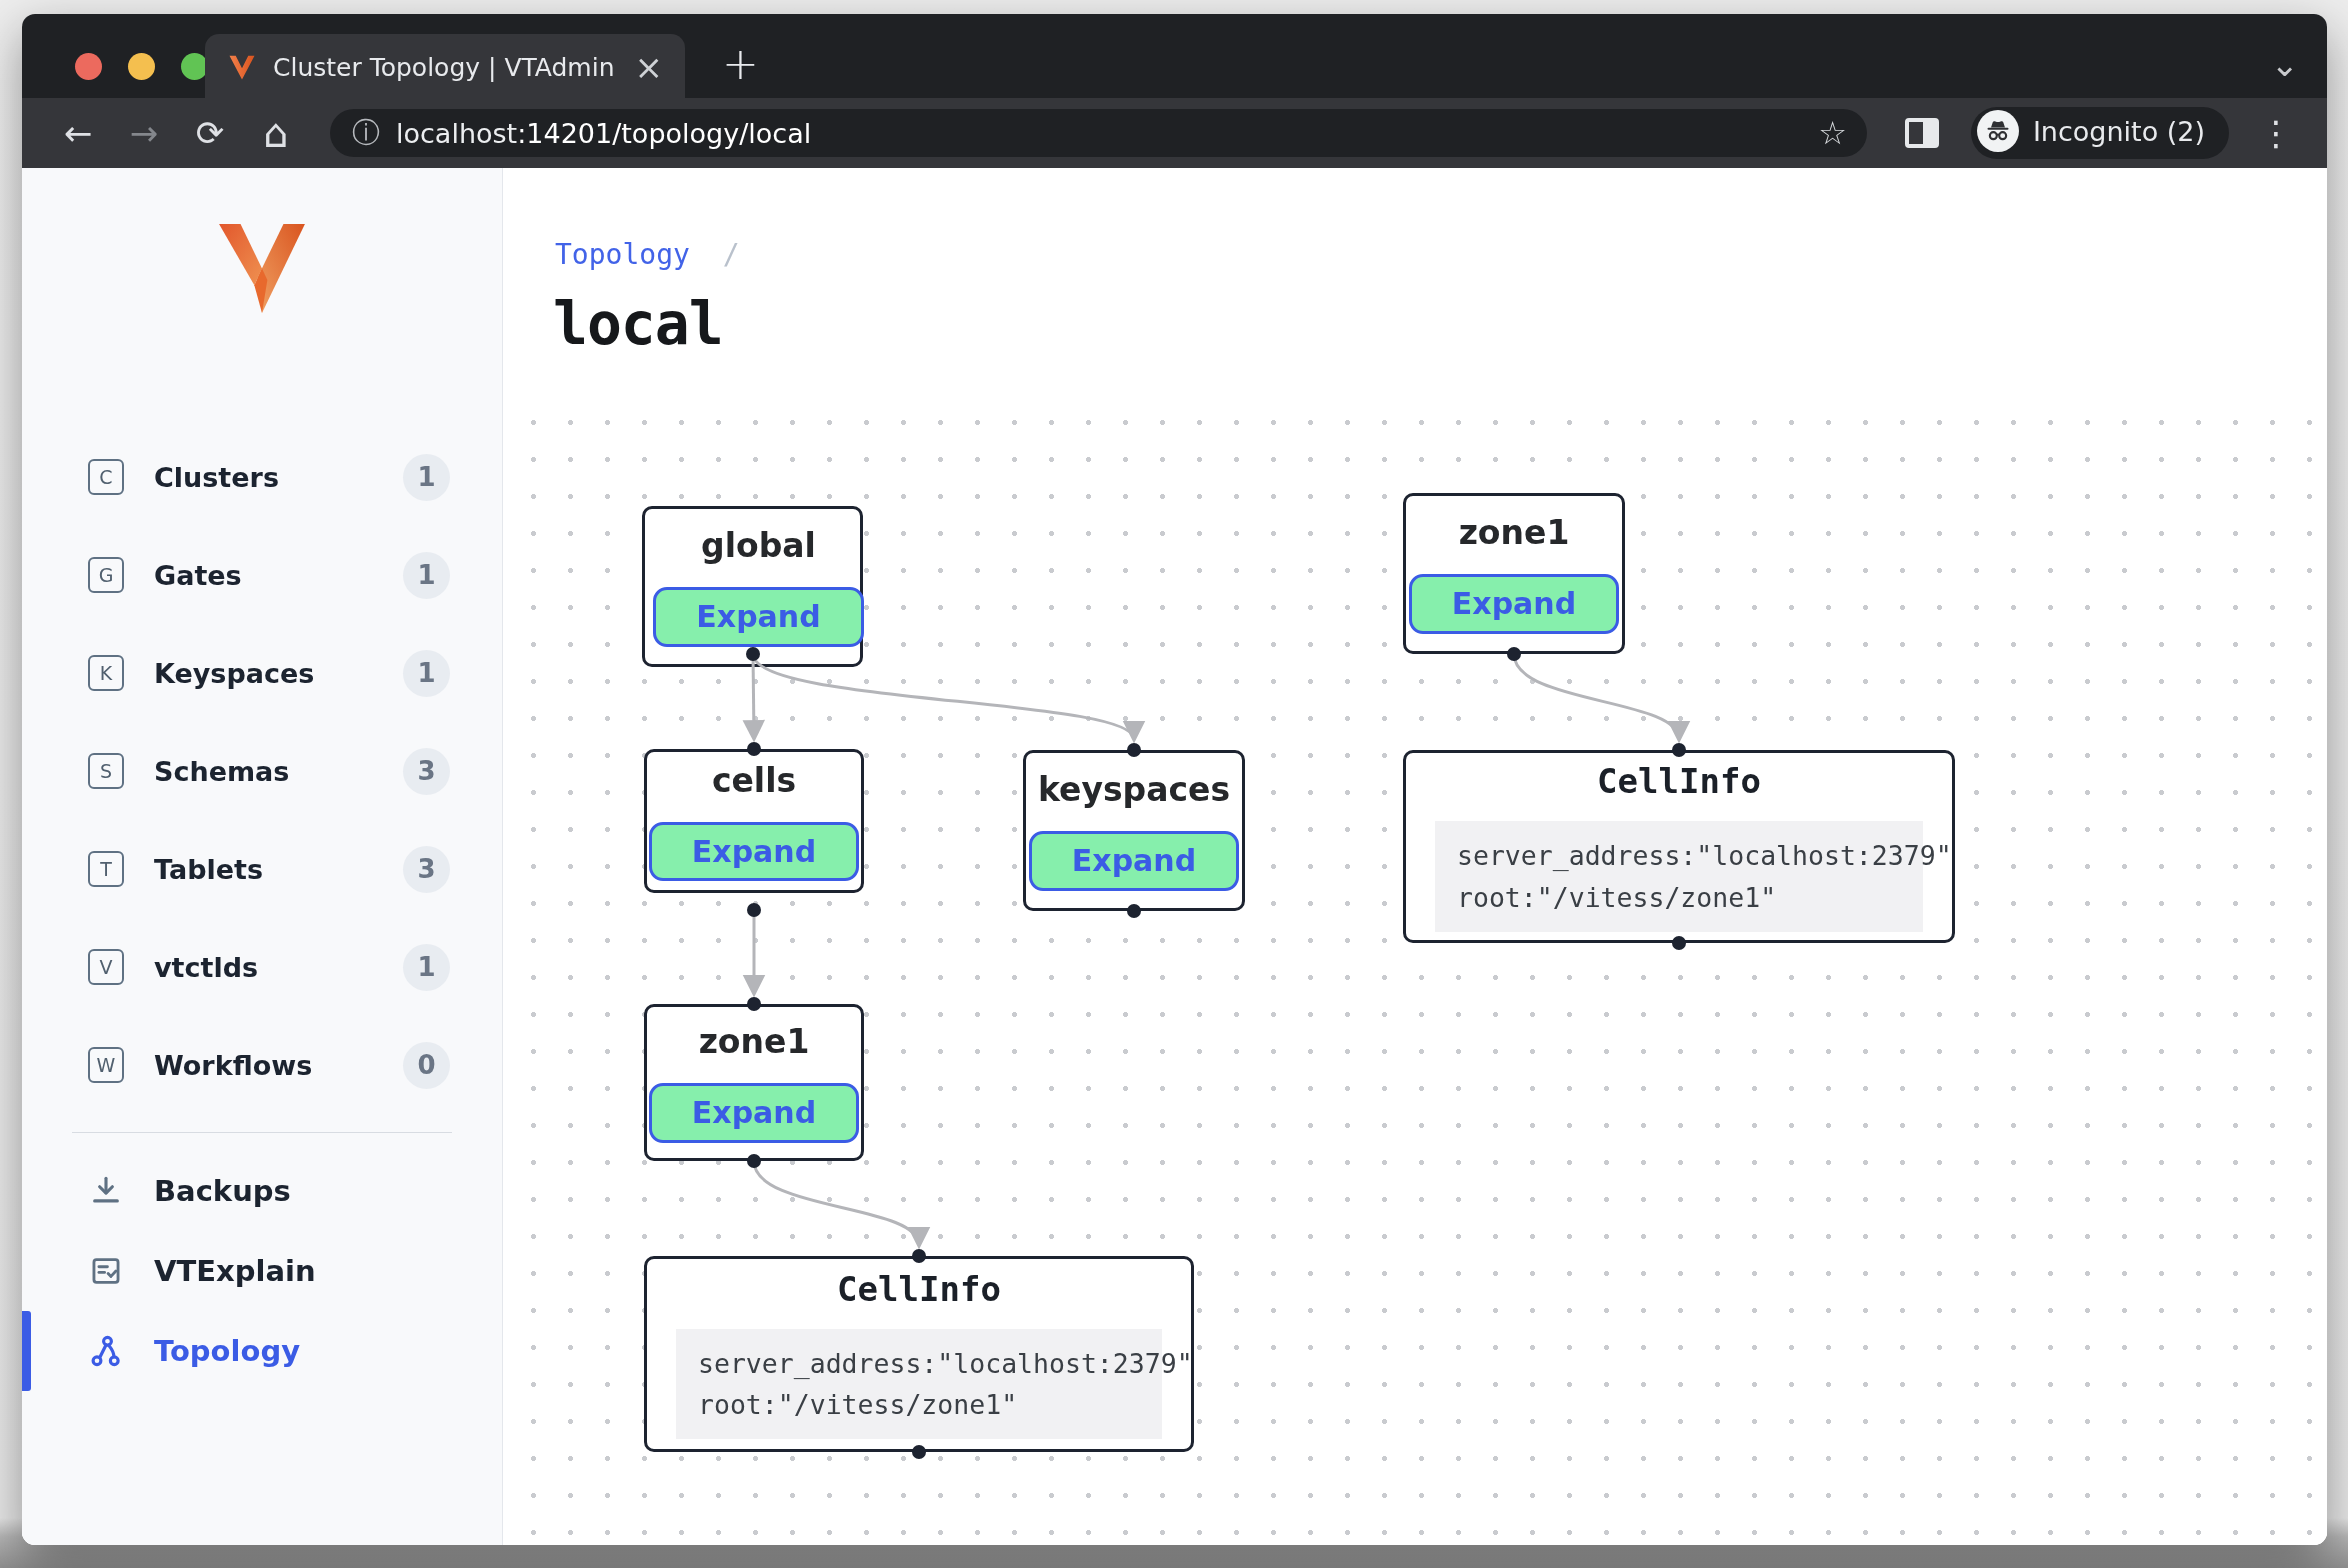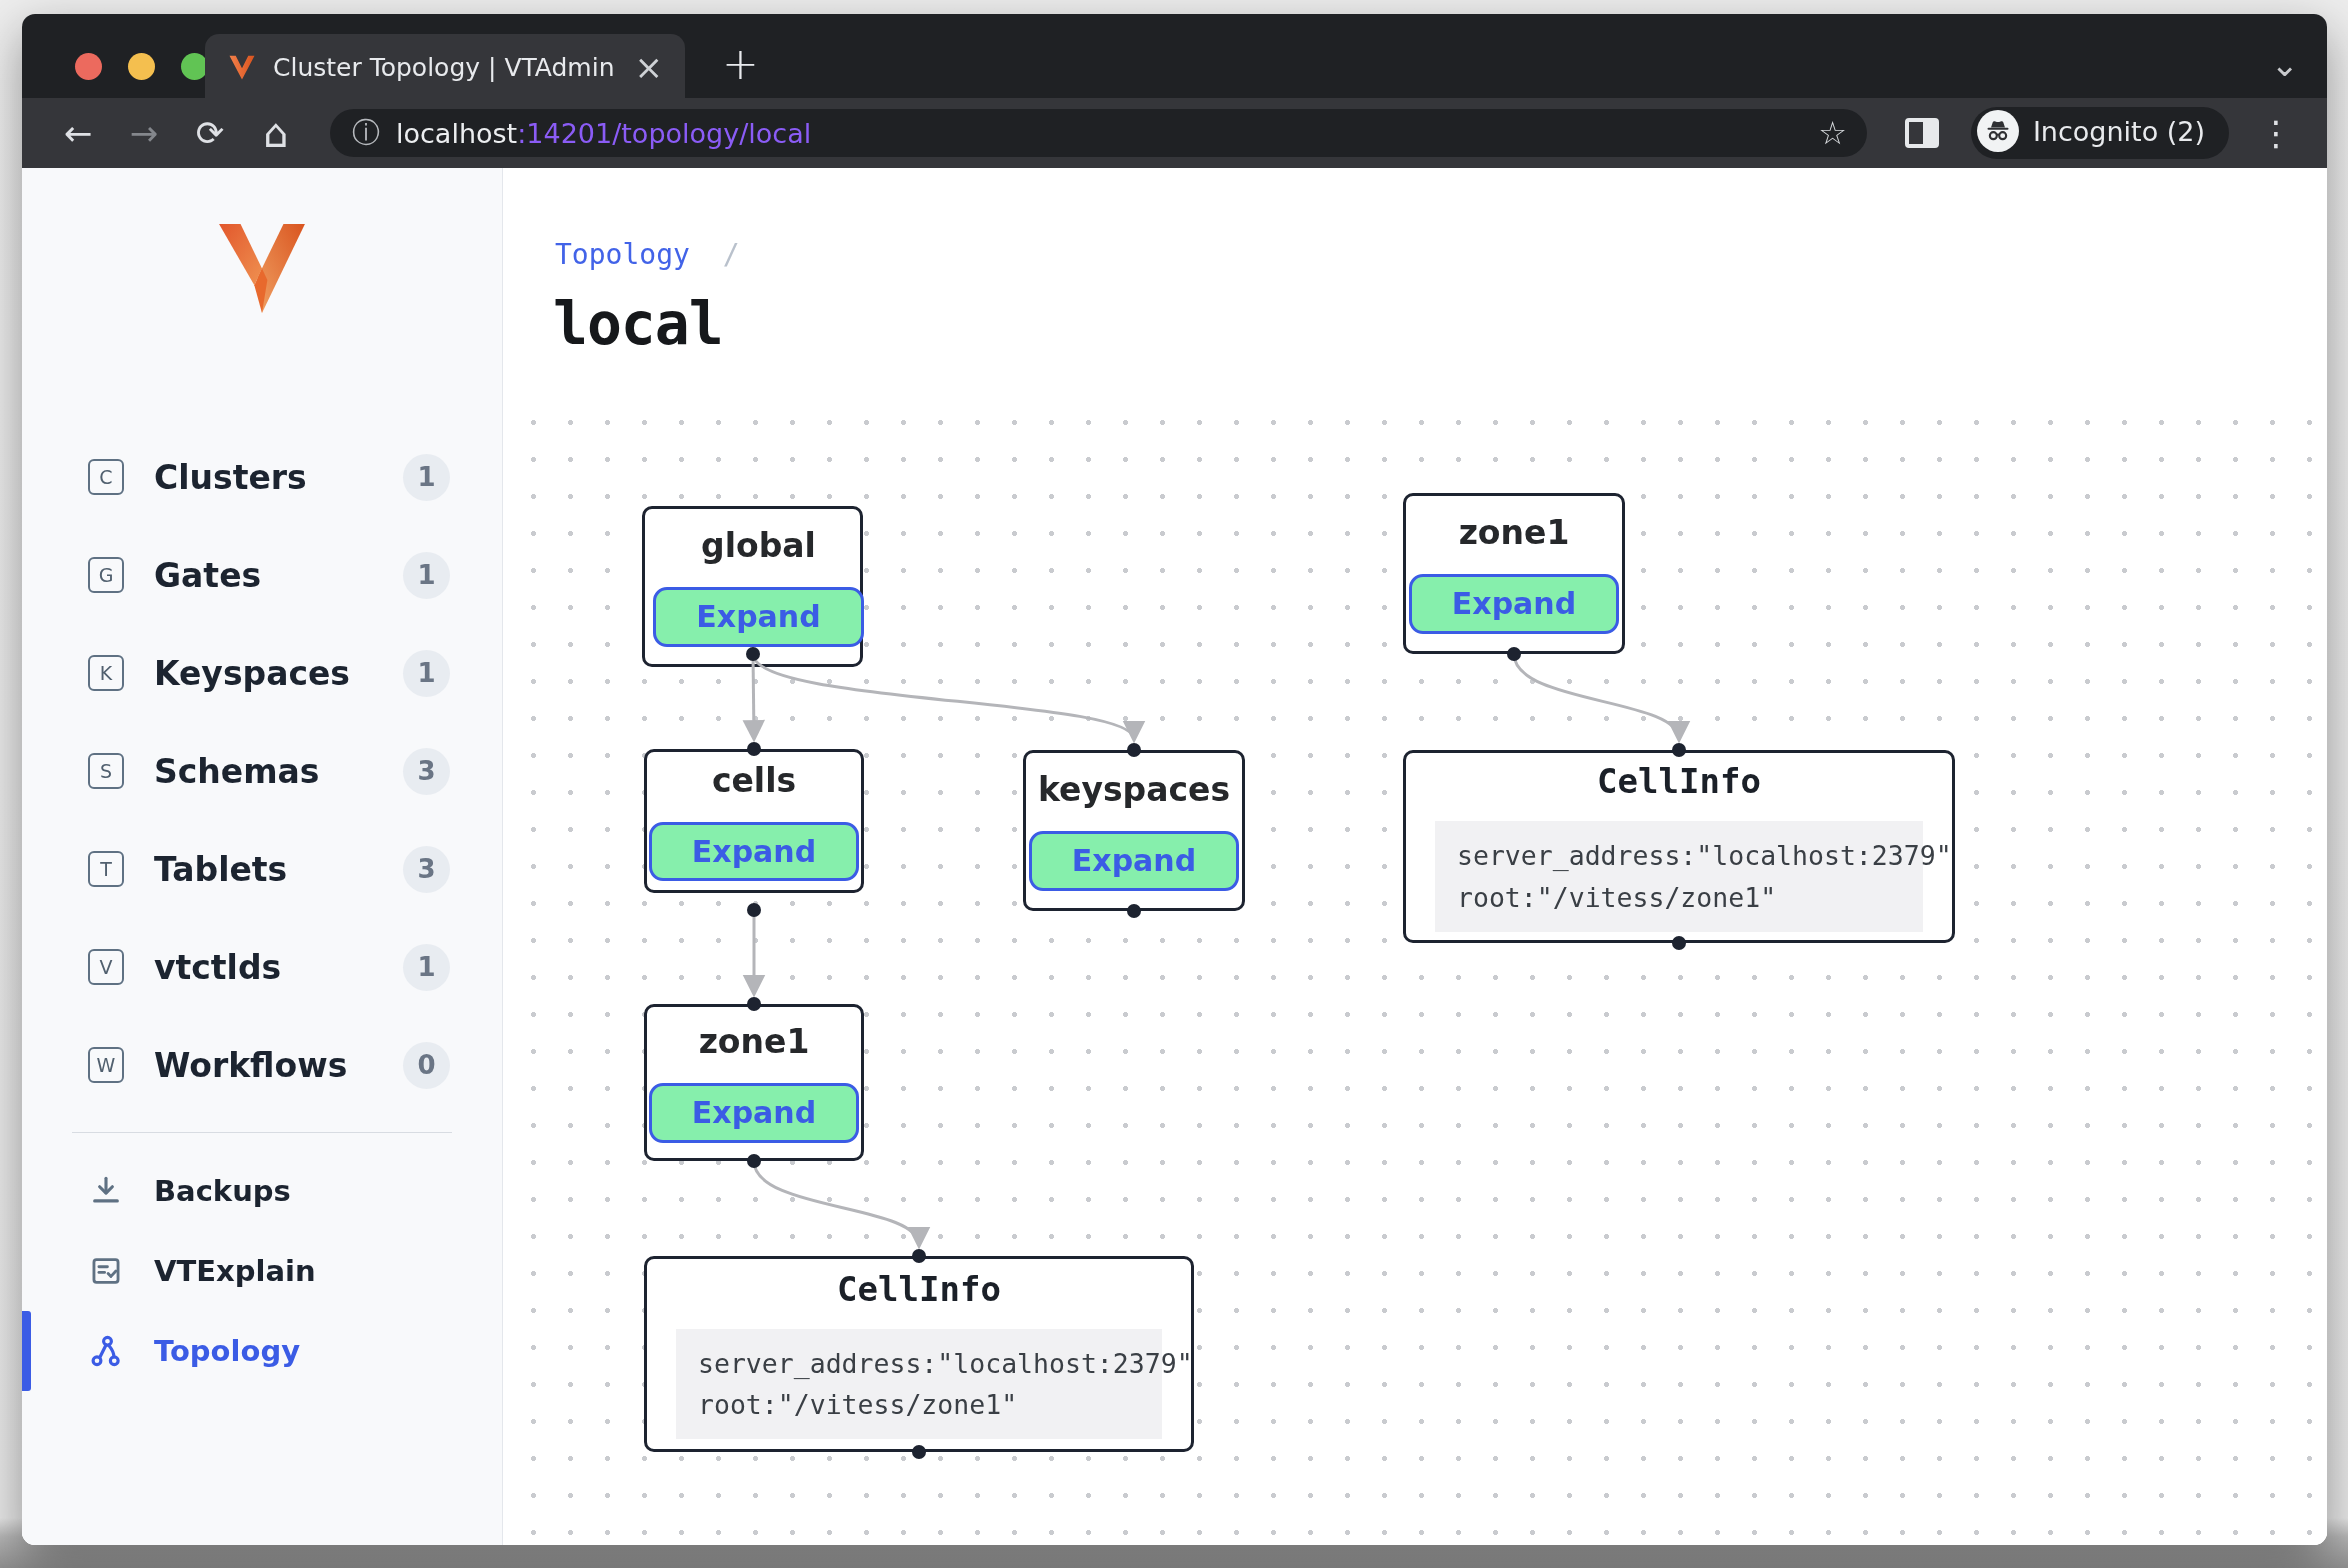--- a/index.html
+++ b/index.html
@@ -38,21 +38,21 @@
            color:#dfe1e5; font-size:34px; border-radius:50%; flex:0 0 auto; }
   .nav-ic.disabled{ color:#84878c; }
   .nav-ic.home{ font-size:40px; }
   .omnibox{
     flex:1; height:48px; margin:0 14px 0 16px; background:#1f2124; border-radius:24px;
     display:flex; align-items:center; padding:0 20px 0 22px; gap:16px; min-width:0;
   }
   .omni-info{ color:#b6b9bd; font-size:28px; flex:0 0 auto; }
   .url{ font-size:27px; white-space:nowrap; overflow:hidden; flex:1; }
   .url .host{ color:#eceef0; }
-  .url .path{ color:#8b5cf6; }
+  .url .path{ color:#ffffff; }
   .omni-star{ color:#d6d9dc; font-size:32px; flex:0 0 auto; }
   .panel-ic{ width:34px; height:30px; border:4px solid #e7e9eb; border-radius:4px; position:relative; flex:0 0 auto; margin:0 14px; }
   .panel-ic::after{ content:""; position:absolute; right:0; top:0; bottom:0; width:12px; background:#e7e9eb; }
   .incog{
     height:52px; background:#1f2124; border-radius:26px; display:flex; align-items:center;
     gap:14px; padding:0 24px 4px 6px; flex:0 0 auto; margin-left:8px;
   }
   .incog-circle{ width:42px; height:42px; background:#f1f3f4; border-radius:50%; display:flex; align-items:center; justify-content:center; }
   .incog-label{ color:#e8eaed; font-size:27px; white-space:nowrap; }
   .kebab{ color:#dfe1e5; font-size:34px; padding:0 10px; margin-left:10px; letter-spacing:0; }
@@ -62,21 +62,21 @@
     width:481px; flex:0 0 auto; background:#f8f9fb; border-right:1px solid #e4e7ec;
     position:relative; padding-top:52px;
   }
   .logo{ width:92px; height:100px; margin:0 auto; display:block; }
   .nav-list{ margin-top:108px; }
   .side-item{ height:98px; display:flex; align-items:center; padding-left:66px; position:relative; }
   .letter-ic{
     width:36px; height:36px; border:2.5px solid #5f7183; border-radius:6px; color:#51606f;
     font-size:19px; display:flex; align-items:center; justify-content:center; flex:0 0 auto;
   }
-  .side-label{ font-size:33px; font-weight:700; color:#1c2430; margin-left:30px; flex:1; }
+  .side-label{ font-size:27px; font-weight:700; color:#1c2430; margin-left:30px; flex:1; }
   .count-badge{
     width:47px; height:47px; border-radius:50%; background:#e8ecf1; color:#6a7585;
     font-size:26px; font-weight:700; display:flex; align-items:center; justify-content:center;
     margin-right:52px; flex:0 0 auto;
   }
   .side-divider{ height:1px; background:#d8dce2; margin:18px 50px; }
   .tool-item{ height:80px; display:flex; align-items:center; padding-left:64px; position:relative; }
   .tool-ic{ width:40px; height:40px; display:flex; align-items:center; justify-content:center; flex:0 0 auto; }
   .tool-label{ font-size:29px; font-weight:700; color:#1c2430; margin-left:28px; }
   .tool-item.active .tool-label{ color:#3b5ce5; }

